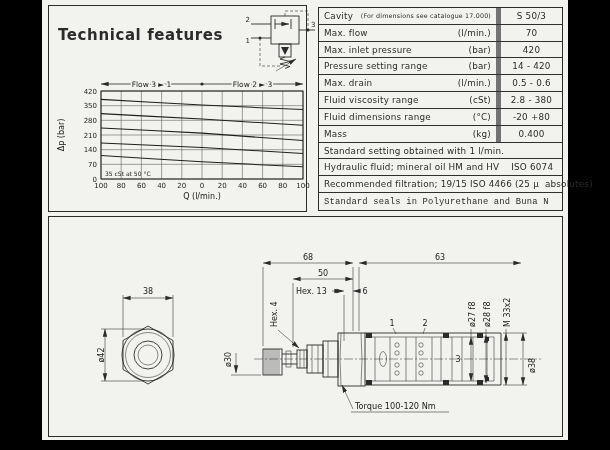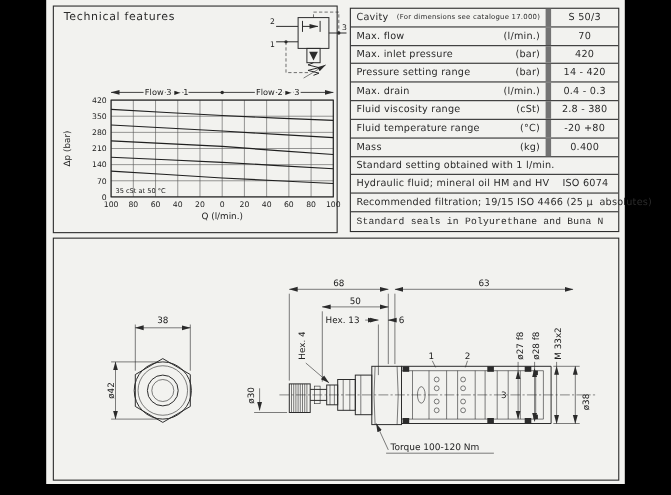--- a/index.html
+++ b/index.html
@@ -3,21 +3,21 @@
 <meta charset="utf-8">
 <style>
   html,body{margin:0;padding:0;}
   body{width:610px;height:450px;background:#000;position:relative;overflow:hidden;
        font-family:"DejaVu Sans",sans-serif;color:#2b2b2b;}
   .paper{position:absolute;left:42px;top:0;width:526px;height:440px;background:#f2f2ef;}
   .panel{position:absolute;border:1px solid #2c2c2c;box-sizing:border-box;background:#f2f2ef;}
   #tech-panel{left:6px;top:5px;width:259px;height:207px;}
   #table-panel{left:276px;top:7px;width:245px;height:204px;display:flex;flex-direction:column;}
   #dims-panel{left:6px;top:216px;width:515px;height:221px;}
-  .ptitle{position:absolute;left:9px;top:4px;font-size:10px;font-weight:normal;letter-spacing:0.6px;}
+  .ptitle{position:absolute;left:9px;top:20px;font-size:15px;font-weight:bold;letter-spacing:0.6px;}
   
   .trow{height:17px;box-sizing:border-box;border-bottom:1px solid #2f2f2f;display:flex;align-items:stretch;
         font-size:8.8px;letter-spacing:0.2px;}
   .trow:last-child{border-bottom:none;font-family:Liberation Mono, monospace;}
   .tlabel{flex:1;display:flex;justify-content:space-between;align-items:center;padding:0 5px;min-width:0;}
   .unit{white-space:nowrap;}
   .unit.small{font-size:6.3px;}
   .tval{width:61px;border-left:5px solid #737373;display:flex;align-items:center;justify-content:center;white-space:nowrap;}
   .tnote{flex:1;display:flex;align-items:center;padding:0 5px;white-space:pre;}
   
@@ -147,32 +147,32 @@
           <span>Pressure setting range</span>
           <span class="unit">(bar)</span>
         </div>
         <div class="tval">14 - 420</div>
       </div>
       <div class="trow">
         <div class="tlabel">
           <span>Max. drain</span>
           <span class="unit">(l/min.)</span>
         </div>
-        <div class="tval">0.4 - 0.3</div>
+        <div class="tval">0.5 - 0.6</div>
       </div>
       <div class="trow">
         <div class="tlabel">
           <span>Fluid viscosity range</span>
           <span class="unit">(cSt)</span>
         </div>
         <div class="tval">2.8 - 380</div>
       </div>
       <div class="trow">
         <div class="tlabel">
-          <span>Fluid temperature range</span>
+          <span>Fluid dimensions range</span>
           <span class="unit">(°C)</span>
         </div>
         <div class="tval">-20 +80</div>
       </div>
       <div class="trow">
         <div class="tlabel">
           <span>Mass</span>
           <span class="unit">(kg)</span>
         </div>
         <div class="tval">0.400</div>

